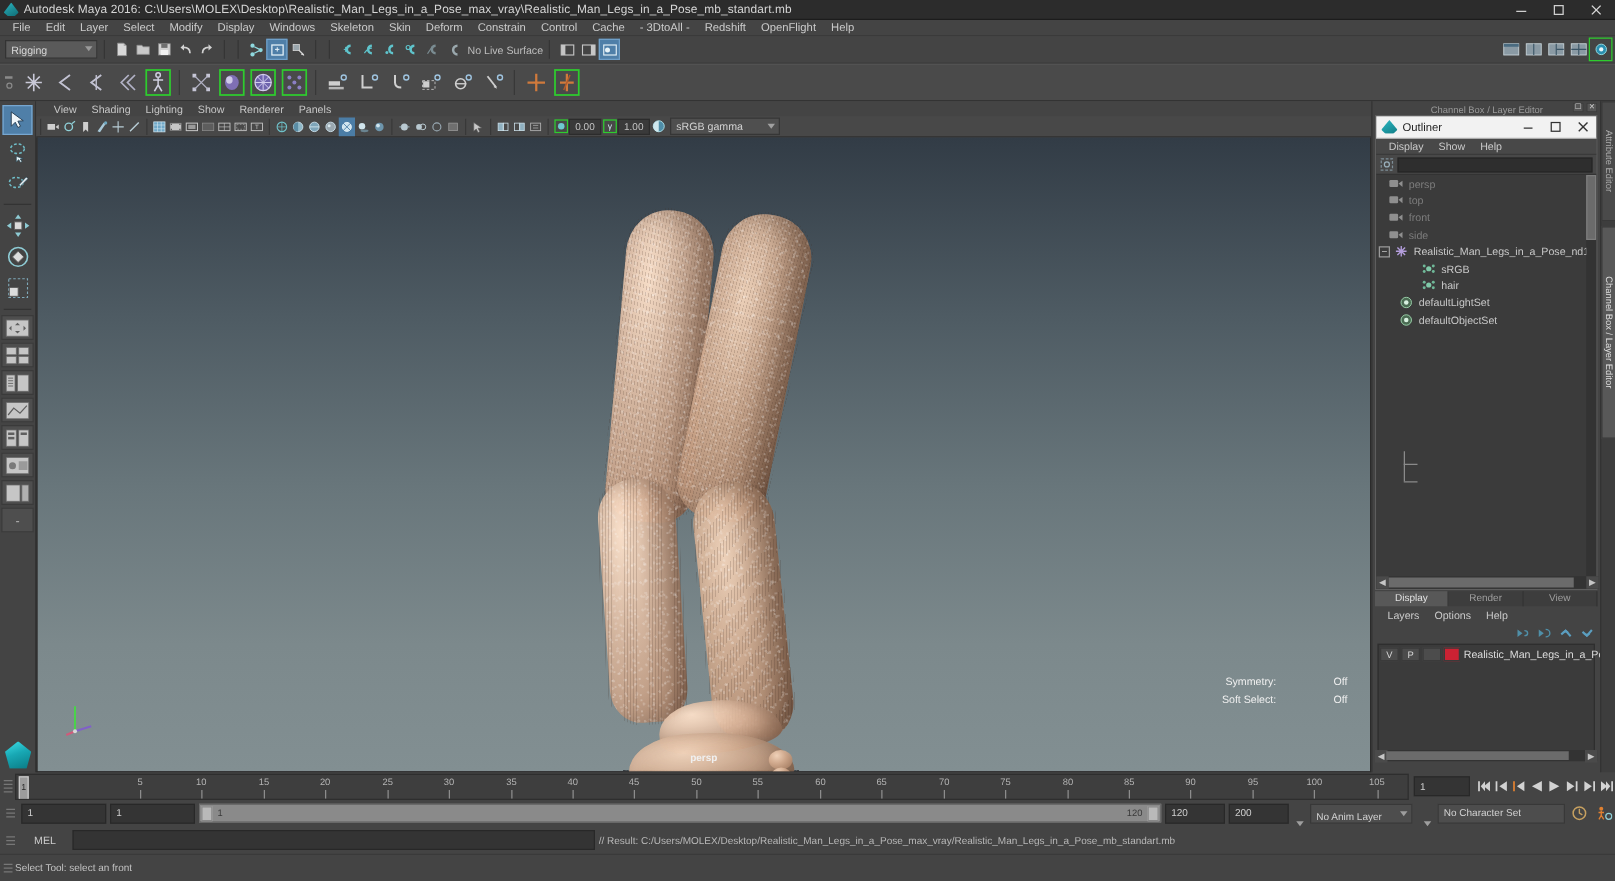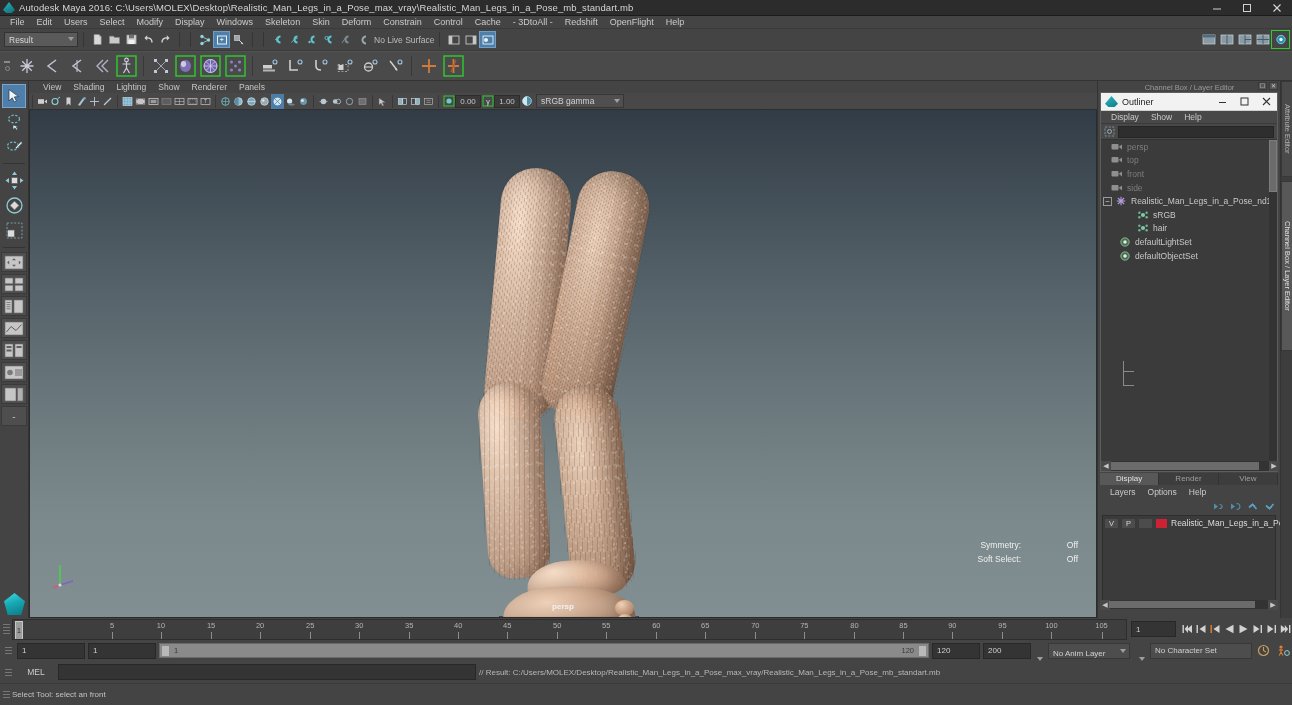--- a/index.html
+++ b/index.html
@@ -288,40 +288,40 @@
             <line x1="1.5" y1="1.5" x2="8.5" y2="8.5" stroke="#d8d8d8" stroke-width="1.1"></line>
             <line x1="8.5" y1="1.5" x2="1.5" y2="8.5" stroke="#d8d8d8" stroke-width="1.1"></line>
           </svg>
       </div>
     </div>
   </div>
 
   <div class="menubar">
     <div class="mi">File</div>
     <div class="mi">Edit</div>
-    <div class="mi">Users</div>
+    <div class="mi">Layer</div>
     <div class="mi">Select</div>
     <div class="mi">Modify</div>
     <div class="mi">Display</div>
     <div class="mi">Windows</div>
     <div class="mi">Skeleton</div>
     <div class="mi">Skin</div>
     <div class="mi">Deform</div>
     <div class="mi">Constrain</div>
     <div class="mi">Control</div>
     <div class="mi">Cache</div>
     <div class="mi">- 3DtoAll -</div>
     <div class="mi">Redshift</div>
     <div class="mi">OpenFlight</div>
     <div class="mi">Help</div>
   </div>
 
   <div class="statusline">
     <div class="menuset">
-      <span>Result</span>
+      <span>Rigging</span>
       <i class="arr"></i>
     </div>
     <div class="sep"></div>
 
     <div class="tbtn">
       <svg width="13" height="13" viewBox="0 0 13 13">
           <path d="M3 1.5h5l2.2 2.2v7.8H3z" fill="#d8d8d8" stroke="#888" stroke-width=".6"></path>
           <path d="M8 1.5v2.3h2.2" fill="#aaa"></path>
         </svg>
     </div>

